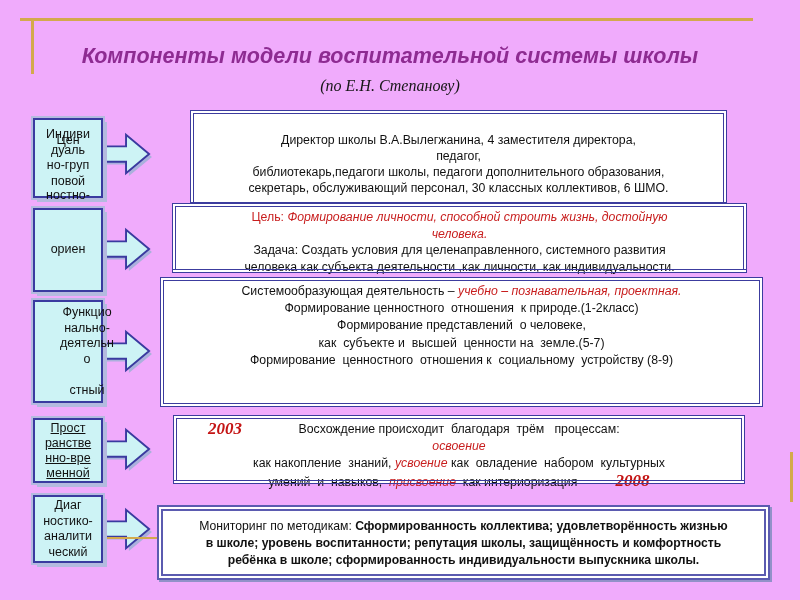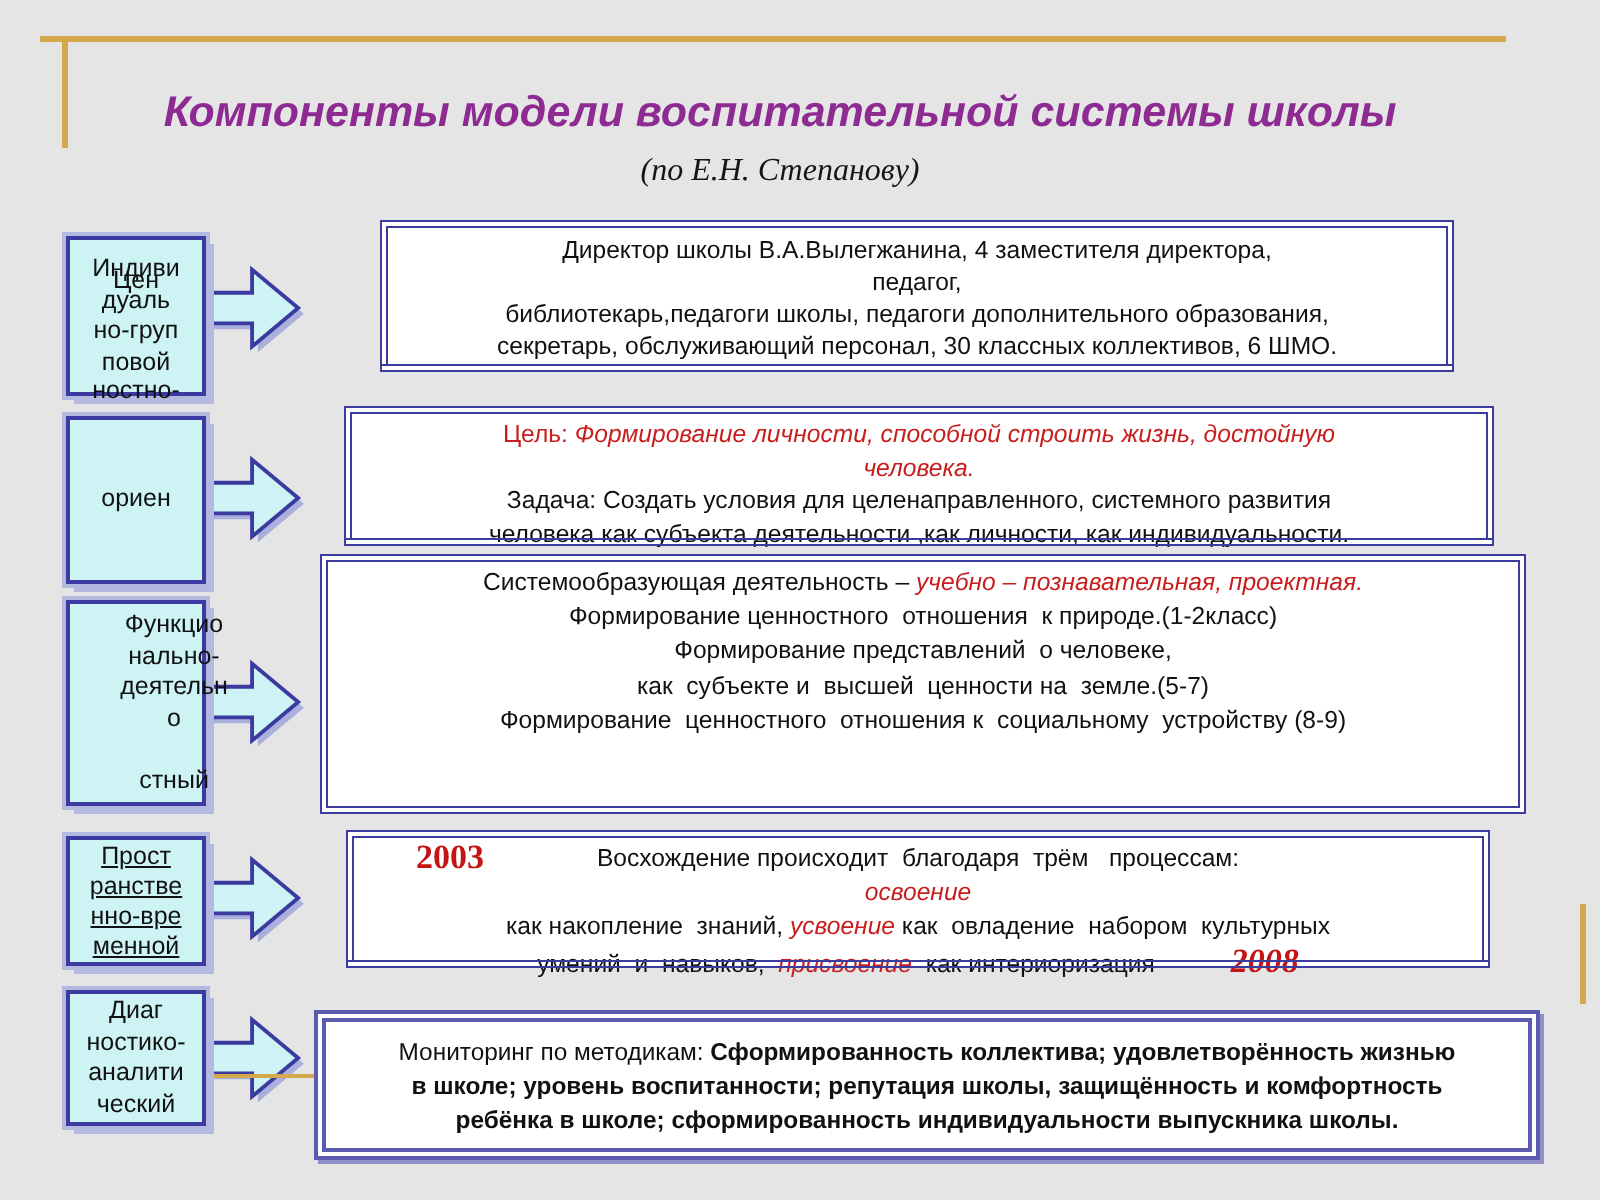--- a/index.html
+++ b/index.html
@@ -5,21 +5,21 @@
   :root{
     --navy:#3c3c9e;
     --purple:#5b5bb0;
     --red:#c81e1e;
     --gold:#d3a94c;
     --cyan:#cdf3f5;
     --title:#8e2b92;
   }
   html,body{margin:0;padding:0;background:#fff;}
   .slide{
-    position:relative;width:800px;height:600px;background:#e5e5e5;overflow:hidden;
+    position:relative;width:800px;height:600px;background:#f0abfc;overflow:hidden;
     font-family:"Liberation Sans",sans-serif;color:#111;
   }
   
   .gold{position:absolute;background:var(--gold);}
   .gold-top{left:20px;top:18px;width:733px;height:3px;}
   .gold-leftv{left:31px;top:18px;width:3px;height:56px;}
   .gold-bottom{left:33px;top:537px;width:722px;height:2px;z-index:2;}
   .gold-rightv{left:790px;top:452px;width:3px;height:50px;z-index:0;}
 
   .title{
@@ -47,39 +47,39 @@
 
   
   .arrow{position:absolute;left:100px;width:54px;height:48px;z-index:1;}
   .a1{top:131px;} .a2{top:226px;} .a3{top:328px;} .a4{top:426px;} .a5{top:506px;}
 
   
   .cbox{
     position:absolute;background:#fff;border:4px double var(--navy);
     box-sizing:border-box;z-index:3;font-size:12.3px;text-align:center;
   }
-  .b1{left:190px;top:110px;width:537px;height:76px;line-height:16px;padding-top:3px;}
+  .b1{left:190px;top:110px;width:537px;height:96px;line-height:16px;padding-top:18px;}
   .b2{left:172px;top:203px;width:575px;height:70px;line-height:16.5px;padding-top:2px;}
   .b3{left:160px;top:277px;width:603px;height:130px;line-height:17.2px;padding-top:2px;}
   .b4{left:173px;top:415px;width:572px;height:69px;line-height:17px;padding-top:2px;}
   .b5{
     left:157px;top:505px;width:613px;height:75px;line-height:17px;padding-top:7px;
     border:6px double var(--purple);font-size:12.2px;
     box-shadow:2px 2px 0 #9191c9;
   }
   .ln{white-space:pre;text-align:center;}
   .s-red{color:var(--red);}
   .s-ri{color:var(--red);font-style:italic;}
   .s-b{font-weight:bold;}
   .s-year{
     color:#c41414;font-weight:bold;font-style:italic;
     font-family:"Liberation Serif",serif;font-size:17px;margin-left:38px;
   }
   .year-start{
-    position:absolute;left:31px;top:1px;color:#c41414;font-weight:bold;
+    position:absolute;left:31px;top:1px;color:#c41414;font-weight:bold;font-style:italic;
     font-family:"Liberation Serif",serif;font-size:17px;
   }
   
   .edge-overlay{
     position:absolute;left:-4px;right:-4px;bottom:-4px;height:4px;z-index:4;pointer-events:none;
     background:linear-gradient(to bottom,var(--navy) 0 1px,transparent 1px 3px,var(--navy) 3px 4px);
   }
 </style>
 </head>
 <body>

